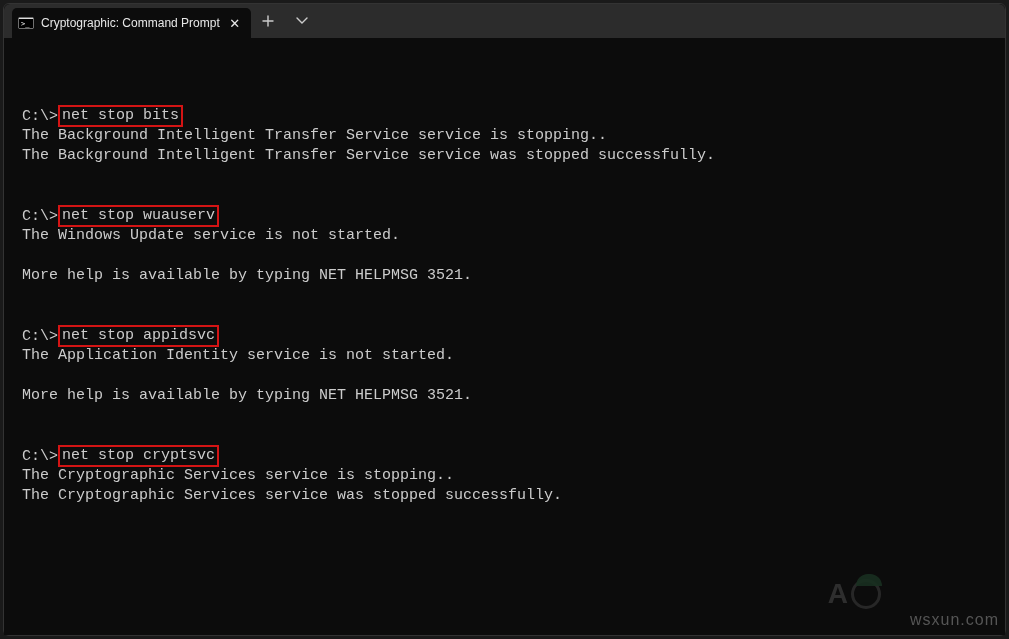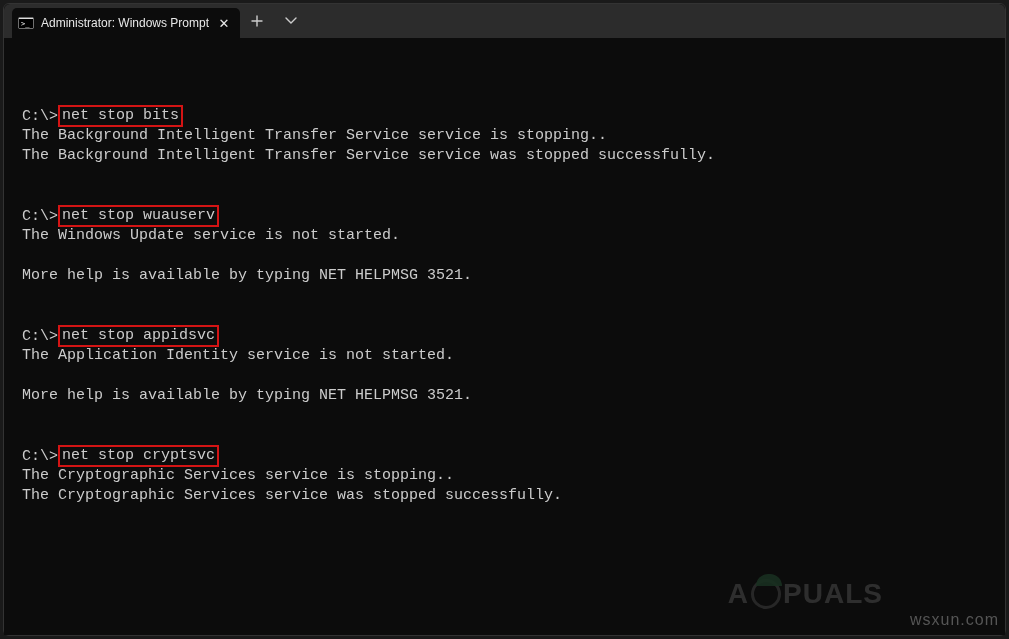--- a/index.html
+++ b/index.html
@@ -133,36 +133,35 @@
 <div class="window">
   <div class="titlebar">
     <div class="tab">
       <span class="tab-icon">
         <svg width="16" height="12" viewBox="0 0 16 12">
           <rect x="0" y="0" width="16" height="12" fill="#ddd" stroke="#000" rx="1"></rect>
           <rect x="1" y="2" width="14" height="9" fill="#000"></rect>
           <text x="3" y="9" font-size="7" fill="#fff" font-family="monospace">&gt;_</text>
         </svg>
       </span>
-      <span class="tab-title">Administrator: Windows Prompt</span>
+      <span class="tab-title">Cryptographic: Command Prompt</span>
       <span class="tab-close">✕</span>
     </div>
     <div class="tb-btn">
       <svg width="12" height="12" viewBox="0 0 12 12">
           <path d="M6 1v10M1 6h10" stroke="#ccc" stroke-width="1.4" stroke-linecap="round"></path>
         </svg>
     </div>
     <div class="tb-btn">
       <svg width="12" height="8" viewBox="0 0 12 8">
           <path d="M1 1l5 5 5-5" stroke="#ccc" stroke-width="1.4" fill="none" stroke-linecap="round"></path>
         </svg>
     </div>
   </div>
 
   <div class="terminal" id="term"><div class="line"><span></span></div><div class="line"><span></span></div><div class="line">&nbsp;</div><div class="line"><span>C:\&gt;</span><span class="hl">net stop bits</span></div><div class="line">The Background Intelligent Transfer Service service is stopping..</div><div class="line">The Background Intelligent Transfer Service service was stopped successfully.</div><div class="line">&nbsp;</div><div class="line">&nbsp;</div><div class="line"><span>C:\&gt;</span><span class="hl">net stop wuauserv</span></div><div class="line">The Windows Update service is not started.</div><div class="line">&nbsp;</div><div class="line">More help is available by typing NET HELPMSG 3521.</div><div class="line">&nbsp;</div><div class="line">&nbsp;</div><div class="line"><span>C:\&gt;</span><span class="hl">net stop appidsvc</span></div><div class="line">The Application Identity service is not started.</div><div class="line">&nbsp;</div><div class="line">More help is available by typing NET HELPMSG 3521.</div><div class="line">&nbsp;</div><div class="line">&nbsp;</div><div class="line"><span>C:\&gt;</span><span class="hl">net stop cryptsvc</span></div><div class="line">The Cryptographic Services service is stopping..</div><div class="line">The Cryptographic Services service was stopped successfully.</div><div class="line">&nbsp;</div><div class="line">&nbsp;</div><div class="line"></div></div>
 
   <div class="wm-logo">
     <span>A</span>
     <span class="wm-face"></span>
-    <span>PUALS</span>
   </div>
   <div class="watermark">wsxun.com</div>
 </div>
 
 </body></html>

